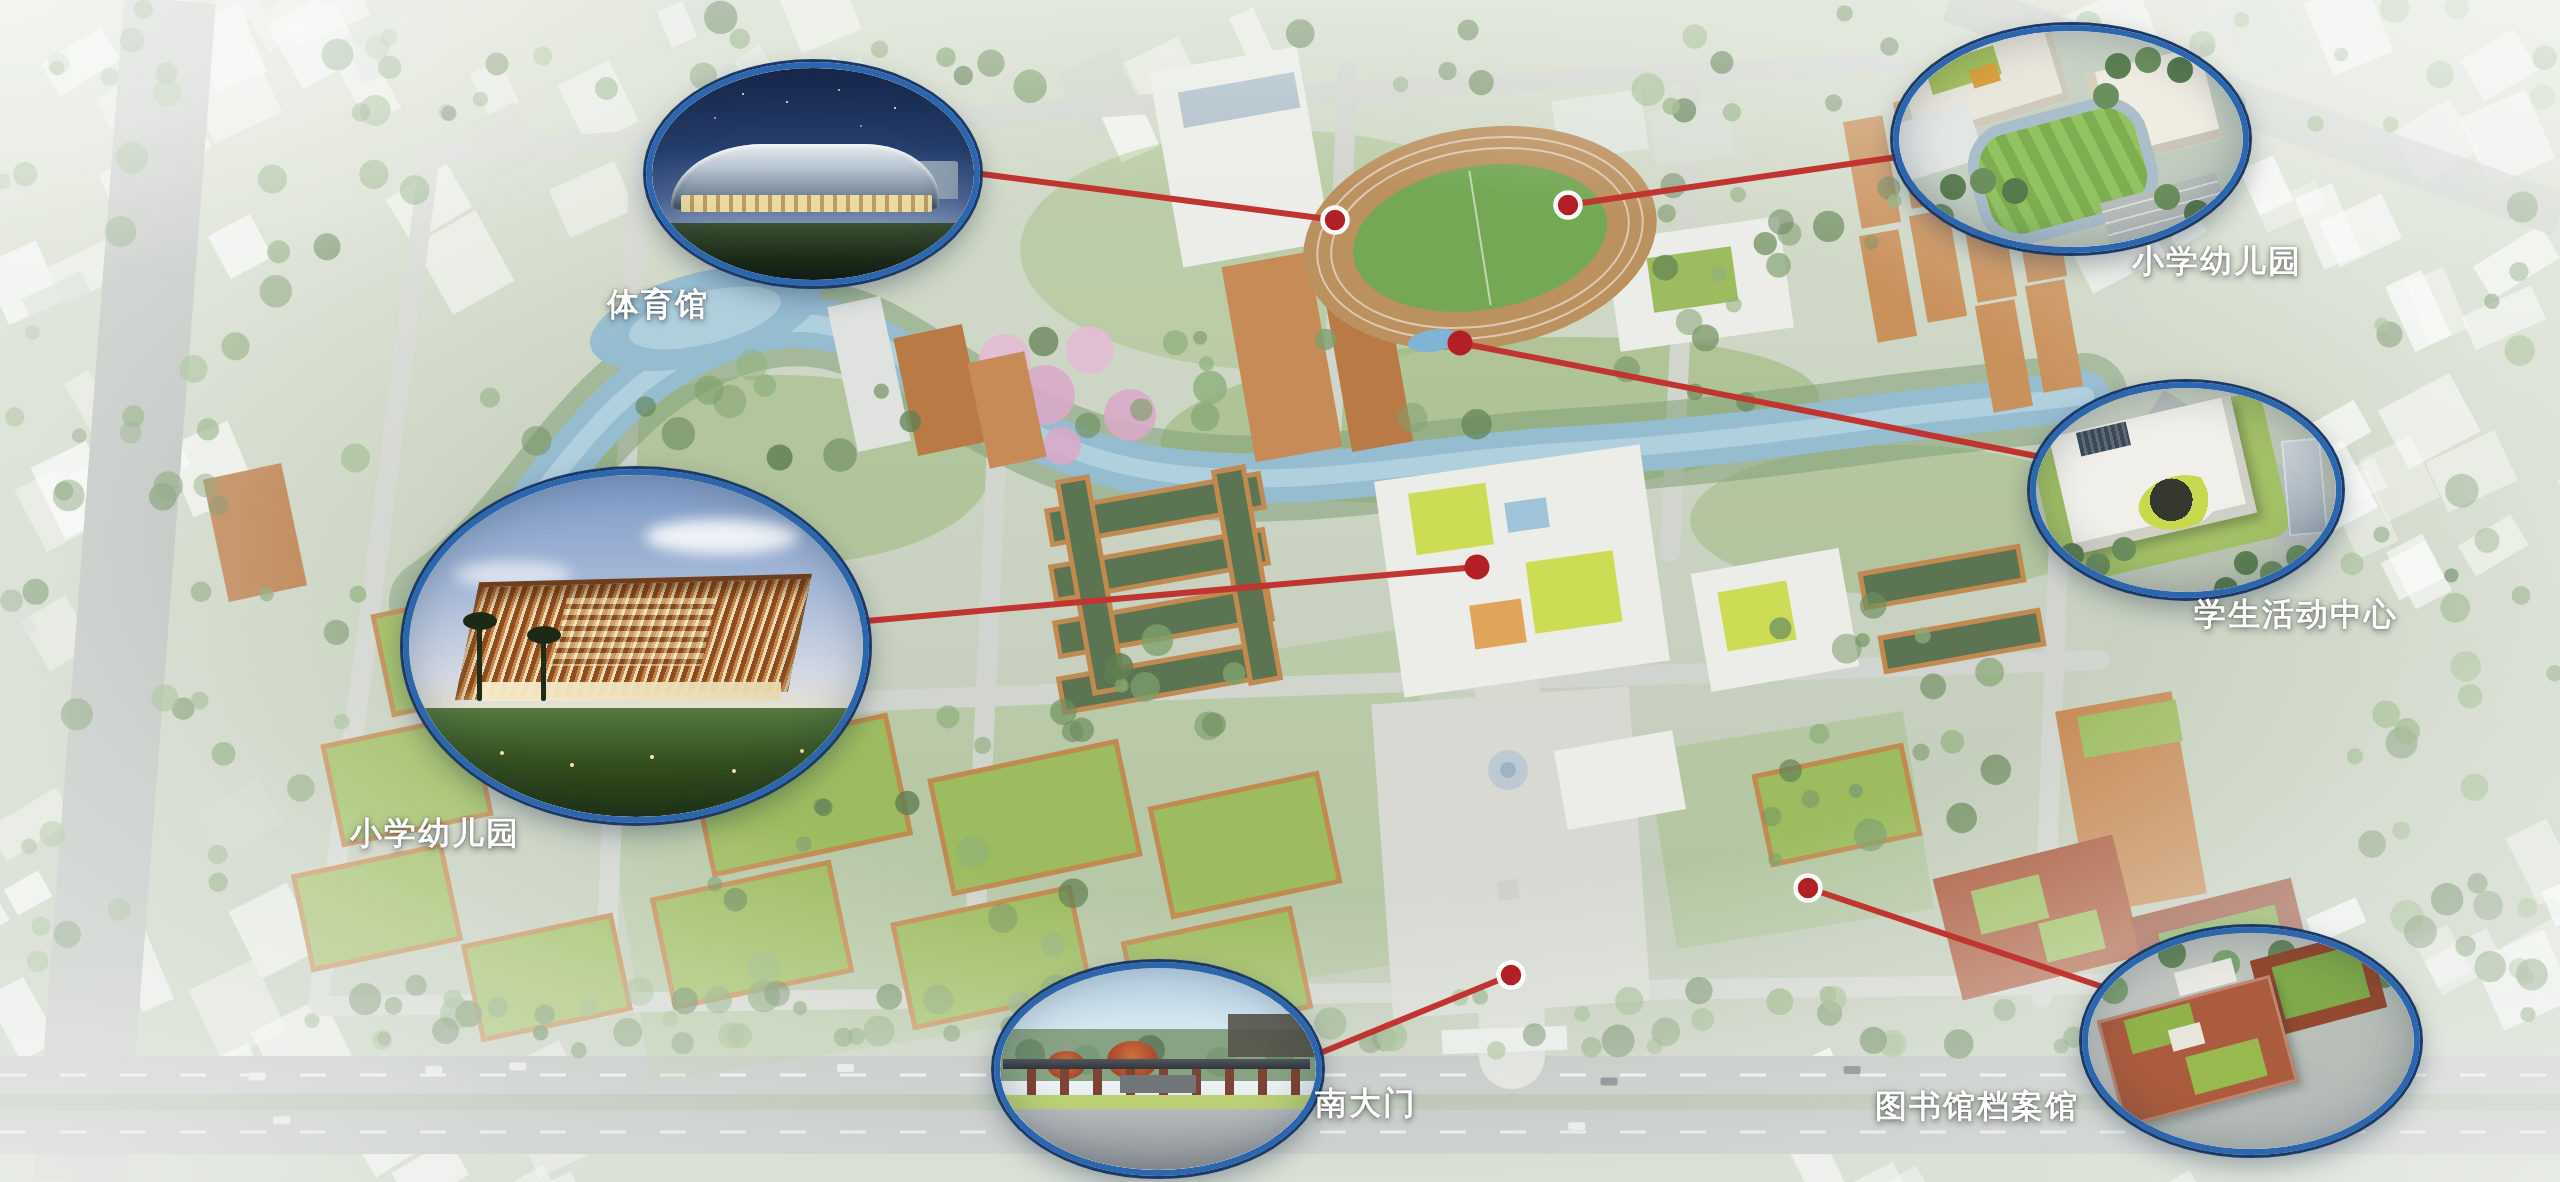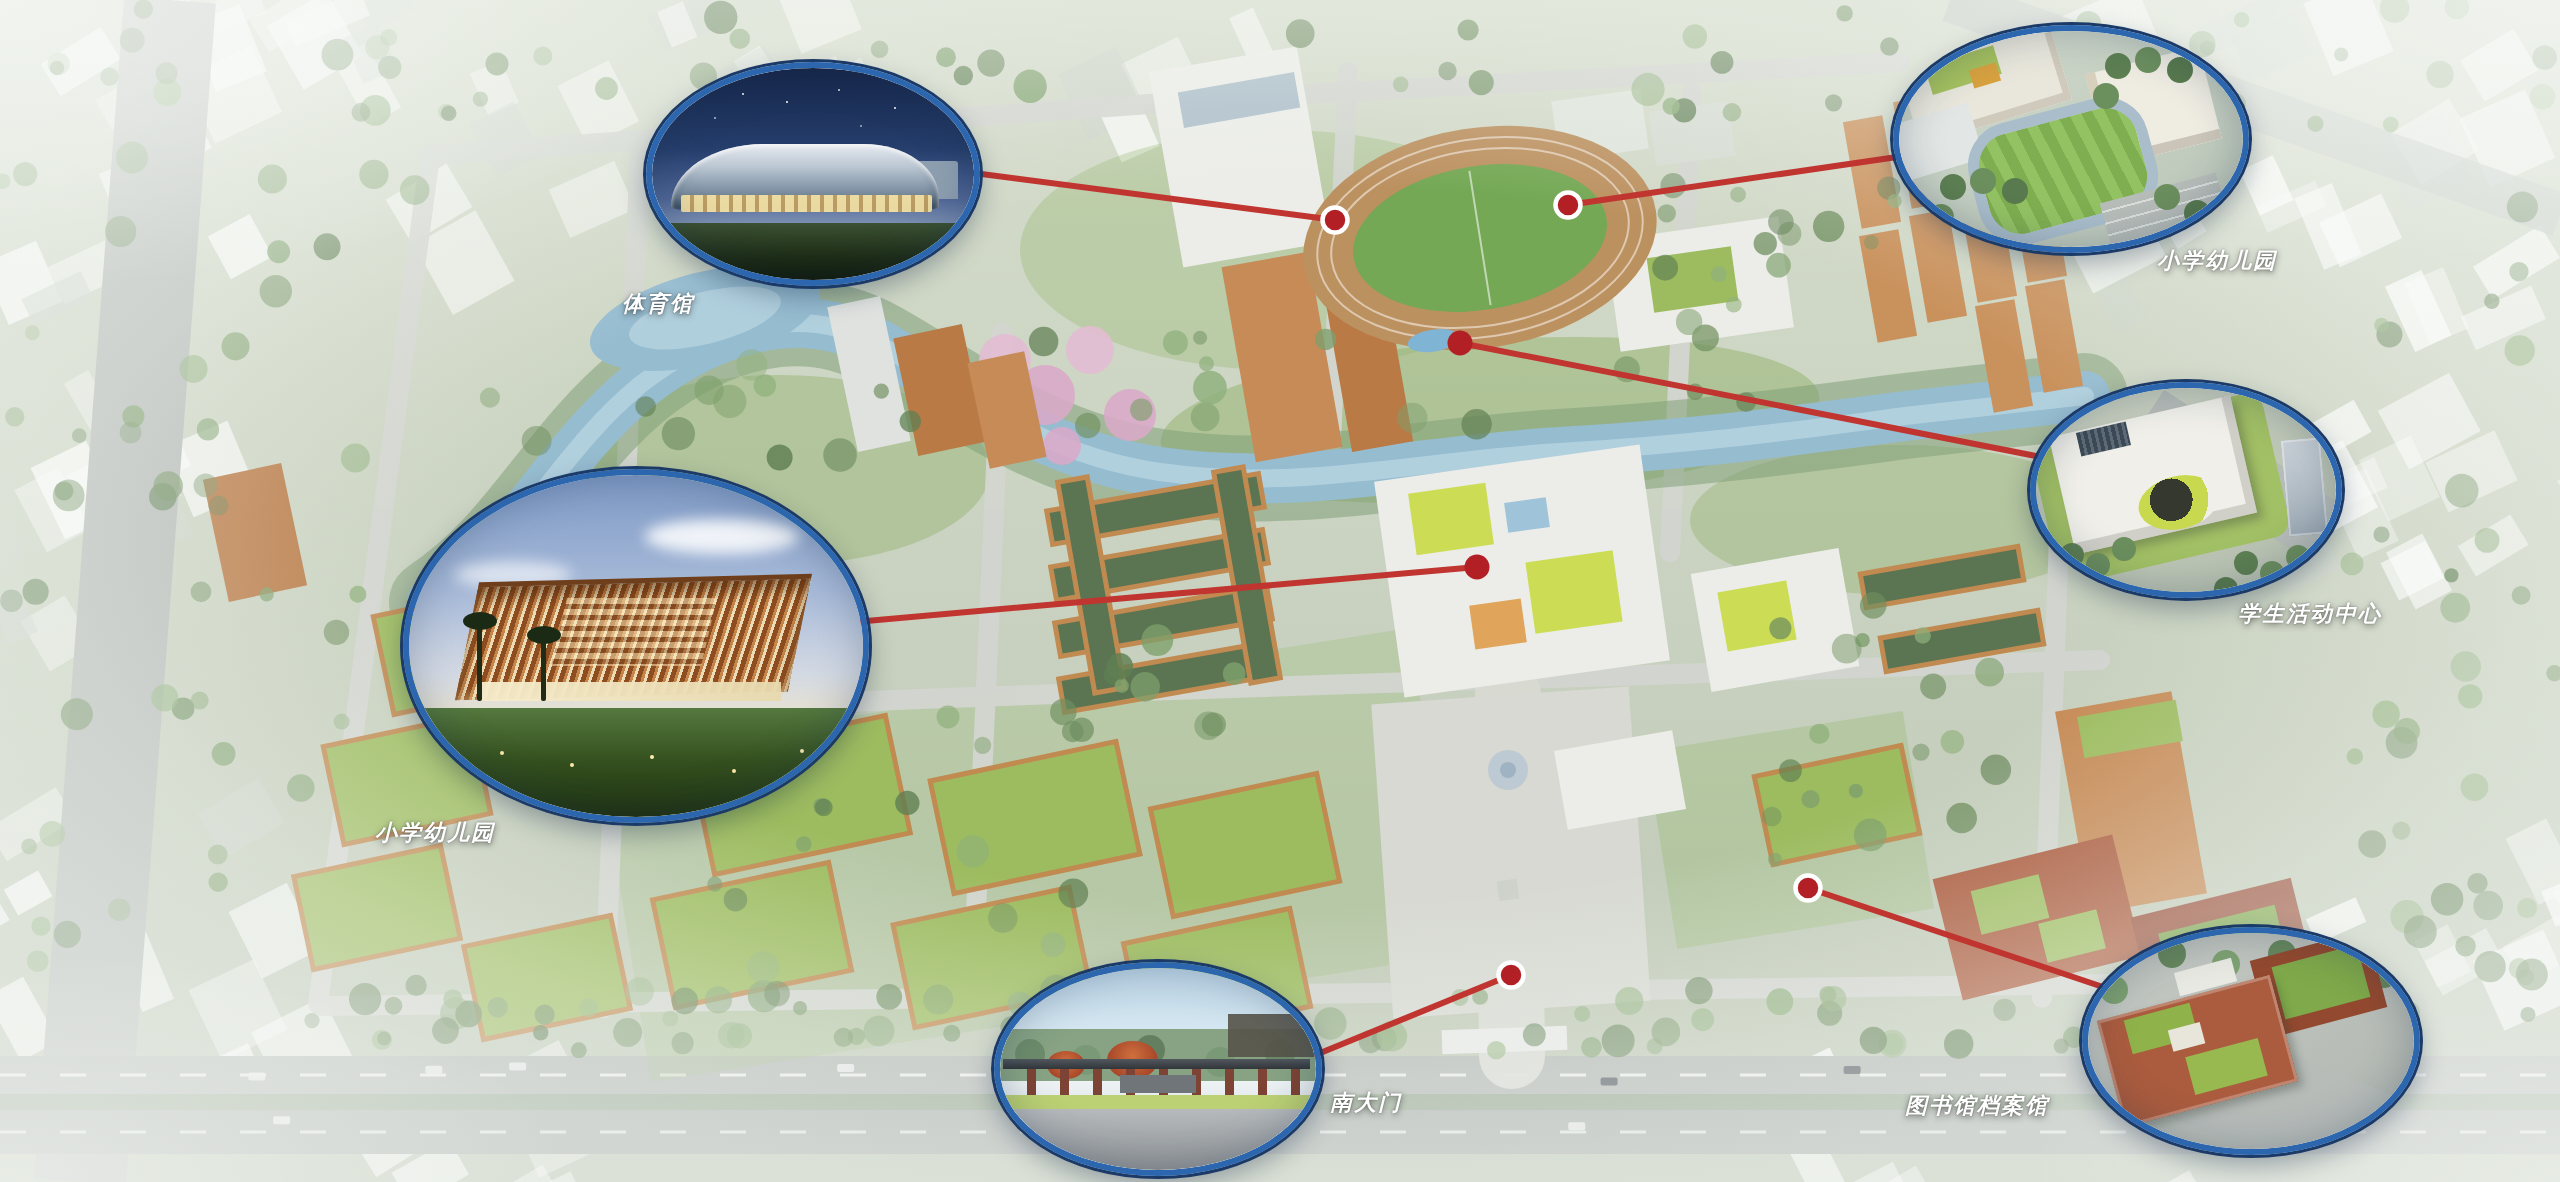--- a/index.html
+++ b/index.html
@@ -116,25 +116,25 @@
   .svc-b2{right:11%;top:5%;width:37%;height:37%;transform:rotate(-15deg);background:#93492f;}
   .svc-b2g{right:15%;top:10%;width:27%;height:25%;transform:rotate(-15deg);background:#7fa94a;}
   .svc-b1{left:6%;top:29%;width:55%;height:51%;transform:rotate(-15deg);background:#ab5c3e;
     box-shadow:inset 0 0 0 3px rgba(255,255,255,.25), 4px 6px 10px rgba(50,60,50,.35);}
   .svc-b1g1{left:12%;top:36%;width:21%;height:16%;transform:rotate(-15deg);background:#8fb24a;}
   .svc-b1g2{left:31%;top:53%;width:23%;height:18%;transform:rotate(-15deg);background:#97b94f;}
   .svc-b1c{left:25%;top:43%;width:10%;height:10%;transform:rotate(-15deg);background:#e8e5da;}
   .svc-white{left:27%;top:15%;width:18%;height:11%;transform:rotate(-15deg);background:#e9e9e3;}
   
   .map-label{position:absolute;z-index:4;transform:translate(-50%,-50%);white-space:nowrap;
-    font-weight:700;font-size:22px;line-height:1;letter-spacing:2px;color:var(--c-label,#fff);
-    text-shadow:0 2px 6px rgba(0,0,0,.5),0 0 2px rgba(0,0,0,.4);font-style:italic;}
+    font-weight:700;font-size:32px;line-height:1;letter-spacing:2px;color:var(--c-label,#fff);
+    text-shadow:0 2px 6px rgba(0,0,0,.5),0 0 2px rgba(0,0,0,.4);}
   .lb-gym{left:658px;top:304px;}
   .lb-school{left:2217px;top:261px;}
-  .lb-act{left:2296px;top:614px;margin-left:14px;}
+  .lb-act{left:2296px;top:614px;}
   .lb-lib{left:435px;top:833px;}
   .lb-gate{left:1366px;top:1103px;}
   .lb-svc{left:1977px;top:1106px;}
 </style>
 </head>
 <body>
 
 <div class="stage">
 
   <svg id="map-art" class="layer" width="2560" height="1182" viewBox="0 0 2560 1182">

